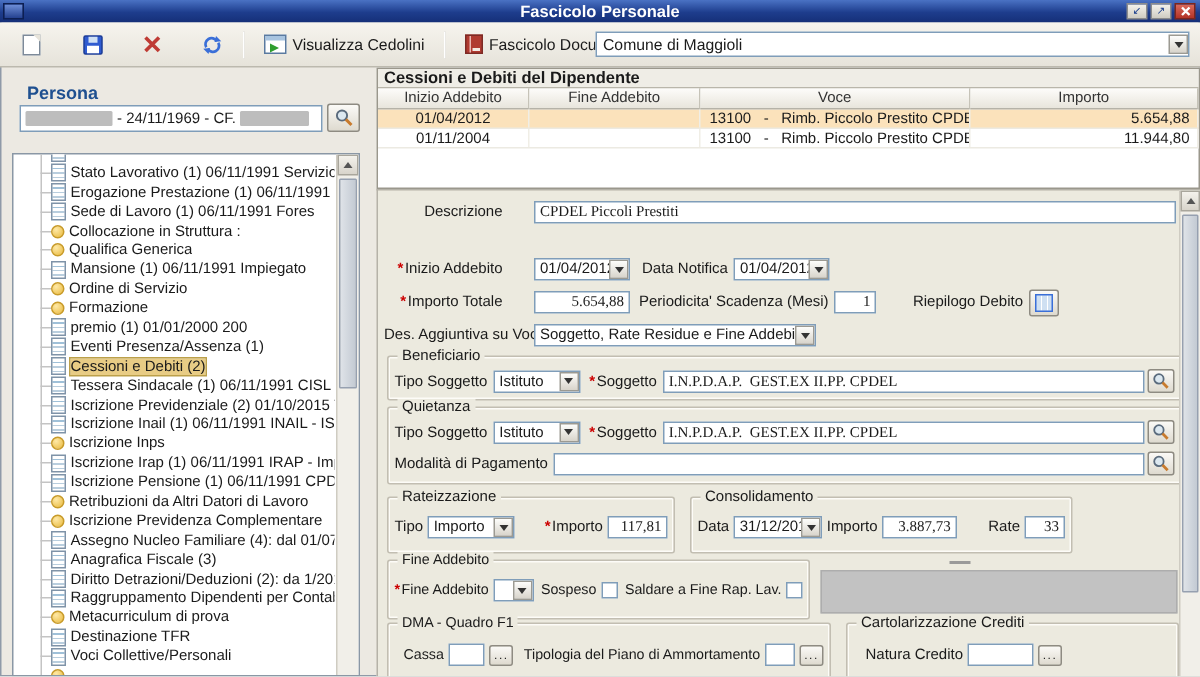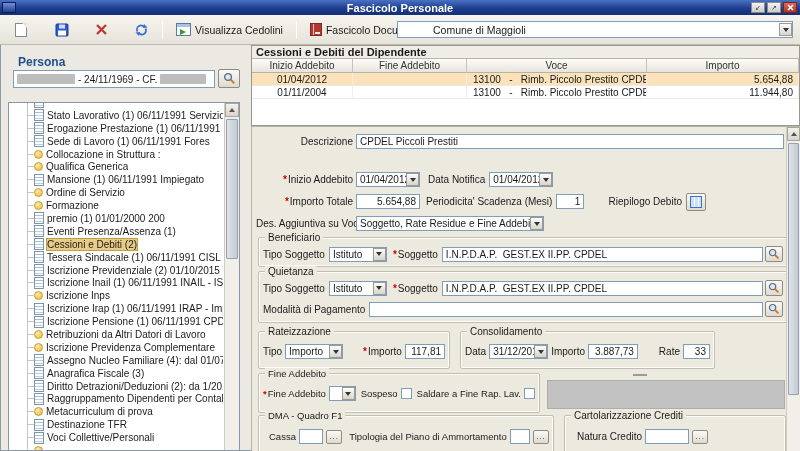--- a/index.html
+++ b/index.html
@@ -30,21 +30,21 @@
   .ico-new::after { content:""; position:absolute; right:-1px; top:-1px; border-style:solid; border-width:0 5px 5px 0;
     border-color:transparent #e6e3da transparent transparent; }
   .ico-book { width:12px; height:13px; background:#b03a30; border:1px solid #7d2a24; position:relative; }
   .ico-book::before { content:""; position:absolute; left:2px; top:0; bottom:0; width:1px; background:#e8b7b2; }
   .ico-book::after { content:""; position:absolute; left:4px; right:1px; bottom:1px; height:2px; background:#f3e9e2; }
   .ico-visced { width:15px; height:13px; background:#fff; border:1px solid #5a7aa0; position:relative; }
   .ico-visced::before { content:""; position:absolute; left:0; right:0; top:0; height:3px; background:#a8c4e0; }
   .ico-visced::after { content:""; position:absolute; left:3px; top:5px; border-style:solid;
     border-width:3px 0 3px 6px; border-color:transparent transparent transparent #2f9e2f; }
   .tool-combo { position:absolute; left:397px; top:6px; width:396px; height:17px; background:#fff;
-    border:1px solid #7f9db9; display:flex; align-items:center;padding-left:31px; }
+    border:1px solid #7f9db9; display:flex; align-items:center; }
   .tool-combo .val { flex:1; padding:0 4px; font-size:10.5px; }
 
   .dbtn { width:13px; height:13px; background:linear-gradient(#fdfdfb,#d8d4cb); border:1px solid #9c9a92;
     display:flex; align-items:center; justify-content:center; flex:none; }
   .tri { width:0; height:0; border-left:3px solid transparent; border-right:3px solid transparent; border-top:4px solid #333; }
   .tri-up { width:0; height:0; border-left:3px solid transparent; border-right:3px solid transparent; border-bottom:4px solid #555; }
 
   
   .persona-label { position:absolute; left:18px; top:55px; color:#1f5090; font-weight:bold; font-size:12px; }
   .persona-input { position:absolute; left:13px; top:70px; width:202px; height:18px; background:#fff;
@@ -90,24 +90,24 @@
   .c4 { width:152px; justify-content:flex-end; padding-right:5px; }
 
   
   .formpanel { position:absolute; left:251px; top:126px; width:549px; height:325px; background:#eceadf;
     border-top:1px solid #b5b2a8; border-left:1px solid #b5b2a8; overflow:hidden; }
   .form-scroll { position:absolute; right:0; top:0; bottom:0; width:14px; background:#f1efe9; border-left:1px solid #cfccc2; }
   .form-thumb { position:absolute; left:1px; top:16px; width:11px; height:252px;
     background:linear-gradient(90deg,#dfe3e8,#c3cad3); border:1px solid #96a0b0; border-radius:1px; }
 
   .frow { position:absolute; left:4px; width:528px; height:17px; display:flex; align-items:center; }
-  .flabel { width:100px; text-align:right; padding-right:3px; flex:none; white-space:nowrap; }
+  .flabel { width:100px; text-align:right; padding-right:21px; flex:none; white-space:nowrap; }
   .req { color:#c00; font-weight:bold; margin-right:1px; }
   .tinput { border:1px solid #7f9db9; background:#fff; height:15px; display:flex; align-items:center;
-    padding:0 3px; overflow:hidden; white-space:pre; }
+    padding:0 3px; overflow:hidden; white-space:pre;font-family:Liberation Serif, serif; }
   .grow1 { flex:1; }
   .rt { justify-content:flex-end; }
   .combo { border:1px solid #7f9db9; background:#fff; height:15px; display:flex; align-items:center; overflow:hidden; }
   .combo .cv { flex:1; padding:0 3px; white-space:nowrap; overflow:hidden; }
   .mag { width:18px; height:16px; background:linear-gradient(#fbfaf7,#dedacf); border:1px solid #8e8b82;
     border-radius:2px; display:flex; align-items:center; justify-content:center; flex:none; margin-left:2px; }
   .smallbtn { width:16px; height:14px; background:linear-gradient(#fbfaf7,#dedacf); border:1px solid #8e8b82;
     border-radius:2px; display:flex; align-items:center; justify-content:center; flex:none; font-size:8px; letter-spacing:1px; }
   .chk { width:11px; height:11px; background:#fff; border:1px solid #7f9db9; flex:none; }
 

